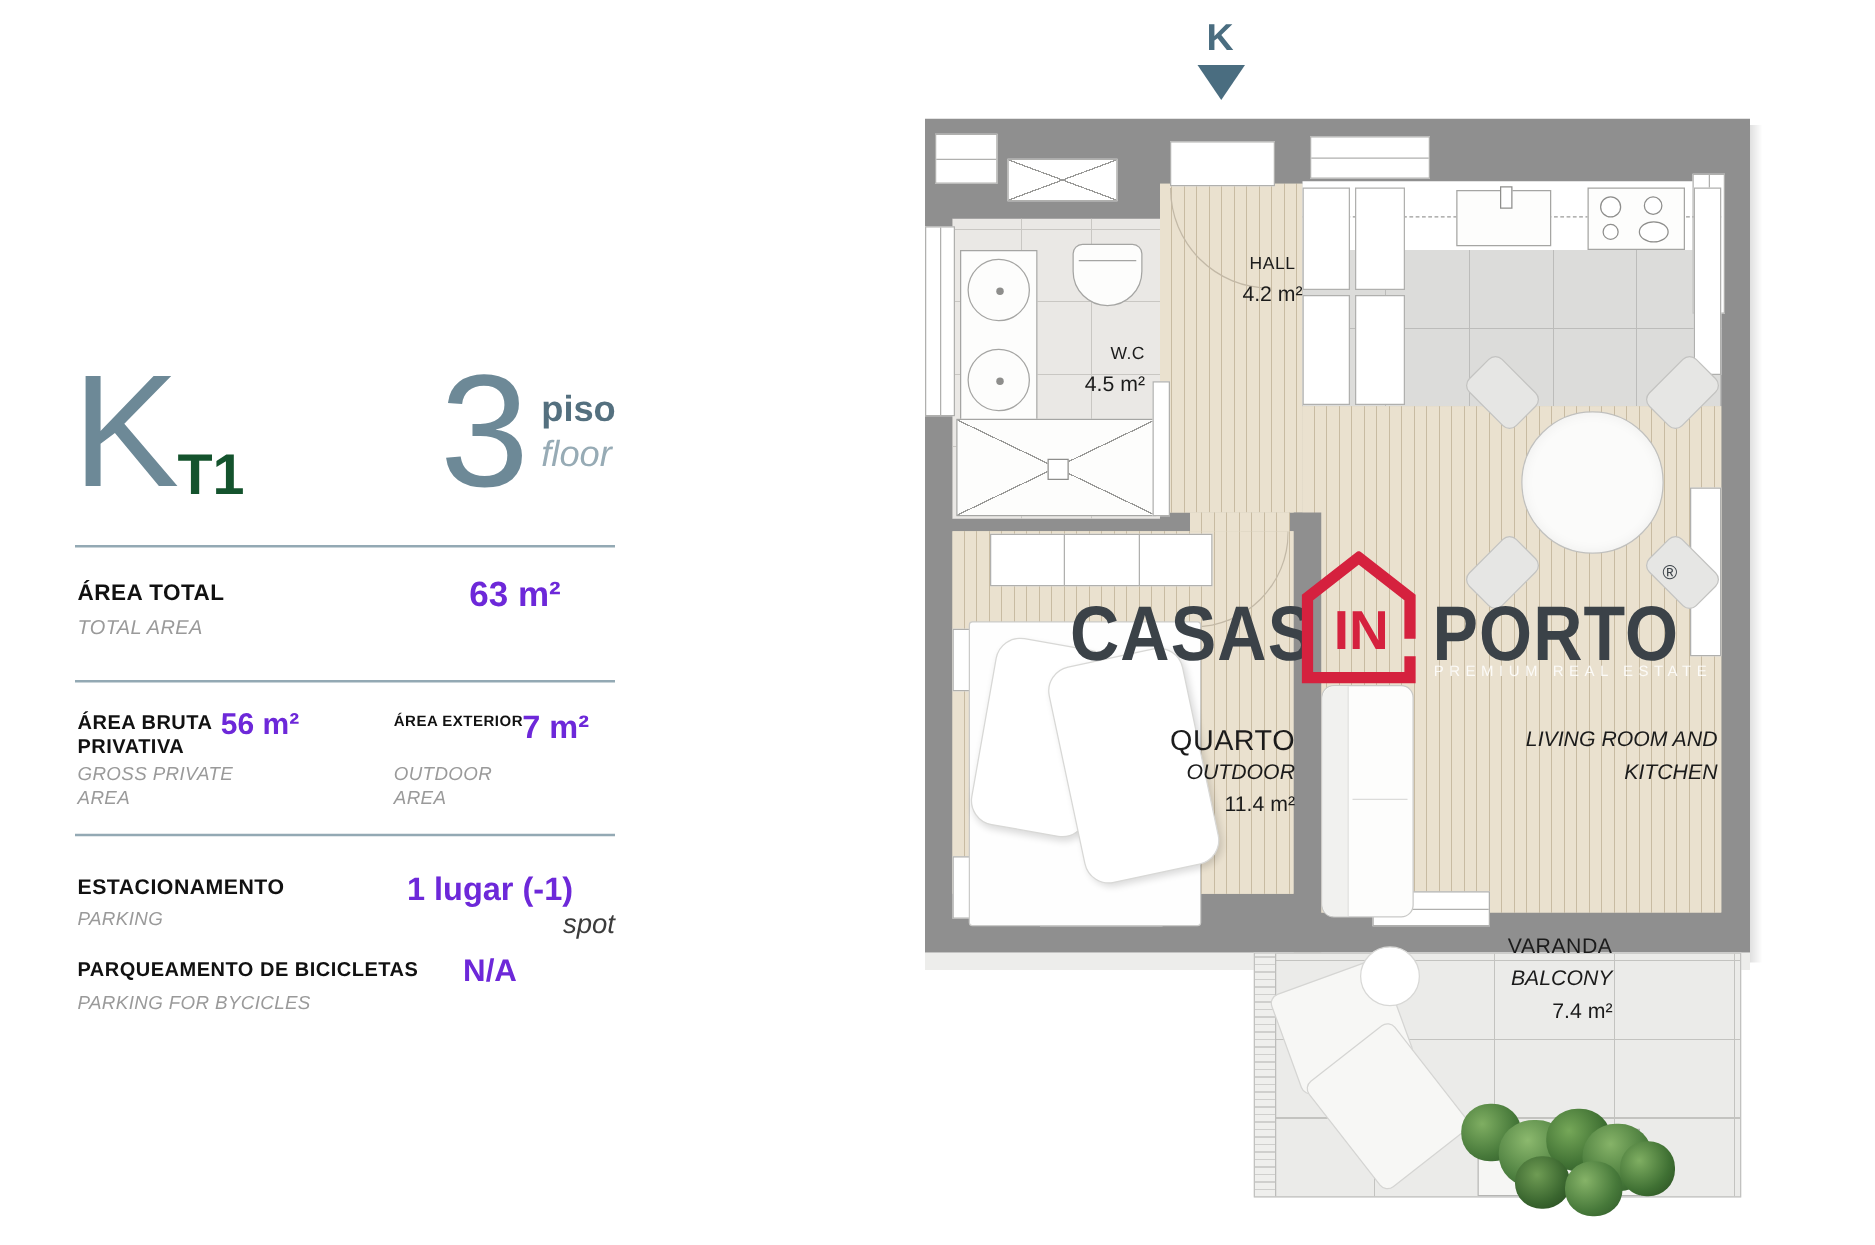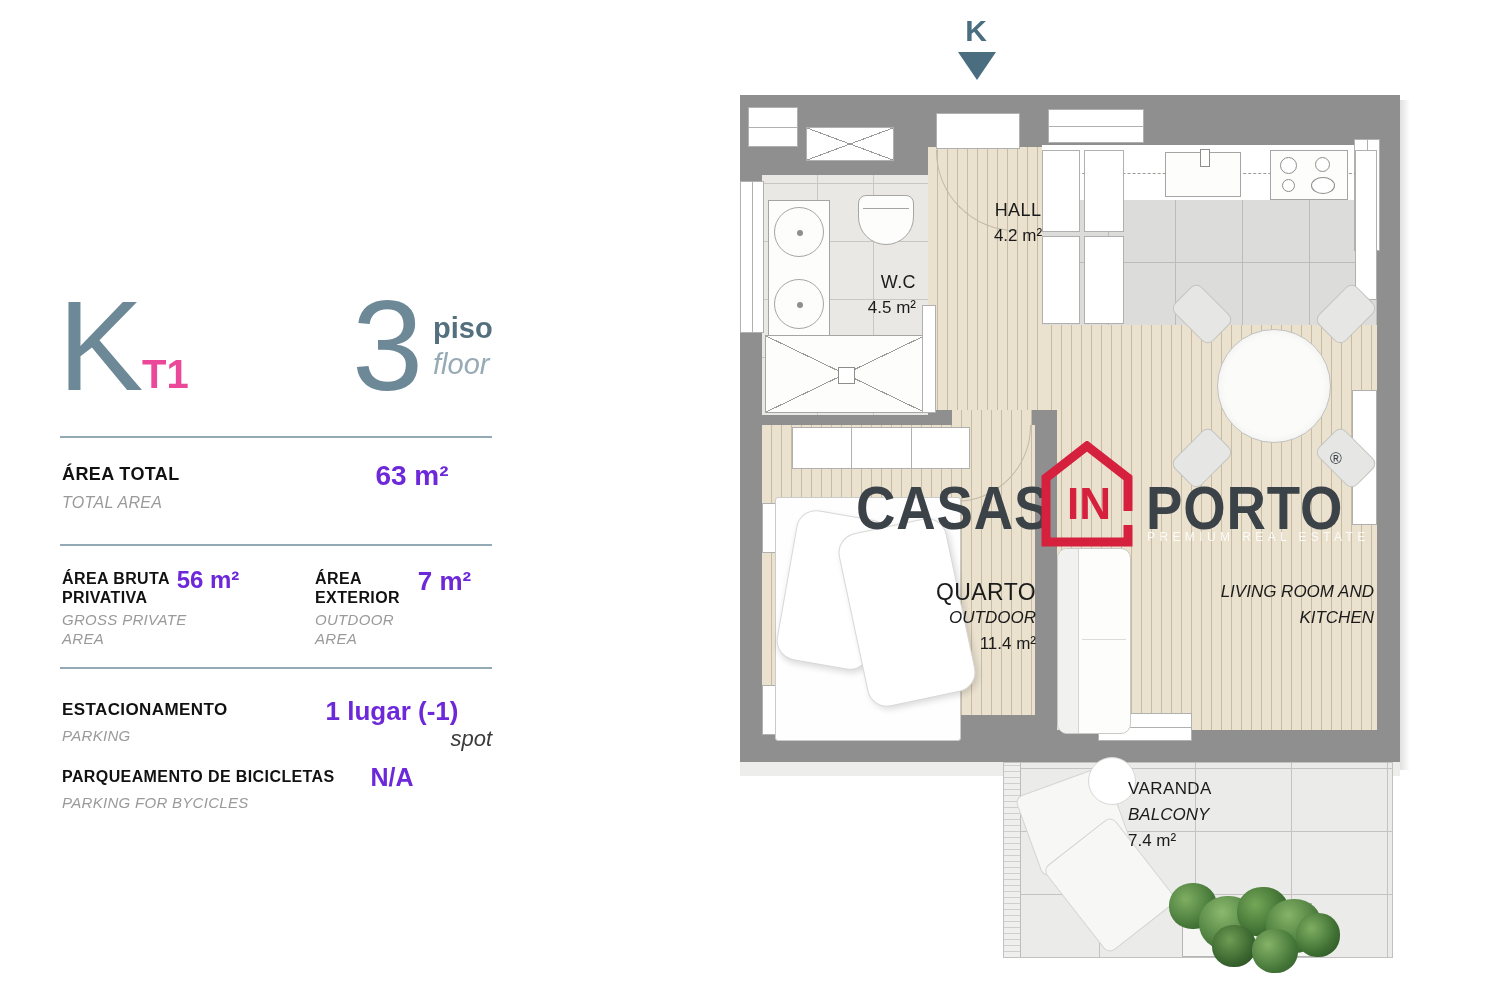--- a/index.html
+++ b/index.html
@@ -1,21 +1,21 @@
 <!DOCTYPE html>
 <html><head>
 <meta charset="utf-8">
 <style>
   html,body{margin:0;padding:0;background:#fff;}
   .page{position:relative;width:1500px;height:996px;background:#fff;overflow:hidden;
         font-family:"Liberation Sans", sans-serif;color:#1c1c1c;}
   .abs{position:absolute;}
   
   .big-letter{font-size:128px;line-height:1;color:#6d8997;font-weight:400;letter-spacing:-2px;}
-  .unit-type{font-size:40px;font-weight:bold;color:#ec4899;}
+  .unit-type{font-size:46px;font-weight:bold;color:#14532d;}
   .floor-pt{font-size:29px;font-weight:bold;color:#54707f;}
   .floor-en{font-size:29px;font-style:italic;color:#97abb5;}
   .rule{left:60px;width:432px;height:2px;background:#93a9b4;}
   .lbl{font-weight:bold;font-size:17px;letter-spacing:.4px;color:#111;line-height:1.18;}
   .sub{font-style:italic;font-size:15px;color:#9a9a9a;line-height:1.25;letter-spacing:.3px;}
   .val{font-weight:bold;font-size:27px;color:#6d28d9;text-align:center;}
   .val-sub{font-style:italic;font-size:22px;color:#3c3c3c;text-align:right;}
   
   .wall{background:#8f8f8f;}
   .wood{background-color:#e8dfcc;
@@ -28,21 +28,21 @@
                          repeating-linear-gradient(90deg,transparent 0 55px,#c9c7c3 55px 56px);}
   .tile-balc{background-color:#ebebe9;
         background-image:repeating-linear-gradient(0deg,transparent 0 62px,#c3c3c0 62px 63px),
                          repeating-linear-gradient(90deg,transparent 0 95px,#c3c3c0 95px 96px);}
   .white-box{background:#fff;border:1px solid #b0b0ae;box-sizing:border-box;}
   .fix{background:#fdfdfc;border:1px solid #a5a5a3;box-sizing:border-box;}
   .xhatch{background-image:
       linear-gradient(to top right,transparent calc(50% - .5px),#9a9a98 calc(50% - .5px) calc(50% + .5px),transparent calc(50% + .5px)),
       linear-gradient(to bottom right,transparent calc(50% - .5px),#9a9a98 calc(50% - .5px) calc(50% + .5px),transparent calc(50% + .5px));}
   .rlabel{z-index:60;color:#1b1b1b;}
-  .rlabel .l1{font-size:18px;letter-spacing:.4px;}
+  .rlabel .l1{font-size:14px;letter-spacing:.4px;}
   .rlabel .l2{font-size:17px;font-style:italic;}
   .rlabel .l3{font-size:17px;}
   .rlabel div{line-height:26px;}
   .chair{position:absolute;width:38px;height:54px;border-radius:8px;background:#e6e6e4;border:1px solid #c3c3c1;box-sizing:border-box;}
   .plant{position:absolute;border-radius:48%;}
   .pillow{position:absolute;background:#fff;border:1px solid #d8d8d6;border-radius:20px;
           box-shadow:2px 3px 6px rgba(0,0,0,.14);}
   .wm-word{font-weight:bold;font-size:62px;color:#3b4248;letter-spacing:1px;
            transform:scaleX(.88);transform-origin:left top;white-space:nowrap;z-index:70;}
   .burner{position:absolute;border:1px solid #8e8e8c;border-radius:50%;background:#fff;box-sizing:border-box;}
@@ -63,21 +63,21 @@
   <div class="abs rule" style="top:667px;"></div>
 
   <div class="abs lbl" style="left:62px;top:464px;font-size:18px;">ÁREA TOTAL</div>
   <div class="abs sub" style="left:62px;top:493px;font-size:16px;">TOTAL AREA</div>
   <div class="abs val" style="left:332px;top:460px;width:160px;font-size:28px;">63 m²</div>
 
   <div class="abs lbl" style="left:62px;top:570px;width:140px;font-size:16px;">ÁREA BRUTA PRIVATIVA</div>
   <div class="abs val" style="left:160px;top:566px;width:96px;font-size:24px;">56 m²</div>
   <div class="abs sub" style="left:62px;top:611px;width:160px;">GROSS PRIVATE AREA</div>
 
-  <div class="abs lbl" style="left:315px;top:570px;width:110px;font-size:16px;">ÁREA EXTERIOR</div>
+  <div class="abs lbl" style="left:315px;top:570px;width:110px;font-size:12px;">ÁREA EXTERIOR</div>
   <div class="abs val" style="left:397px;top:566px;width:95px;font-size:26px;">7 m²</div>
   <div class="abs sub" style="left:315px;top:611px;width:110px;">OUTDOOR AREA</div>
 
   <div class="abs lbl" style="left:62px;top:700px;">ESTACIONAMENTO</div>
   <div class="abs sub" style="left:62px;top:727px;font-style:italic;">PARKING</div>
   <div class="abs val" style="left:292px;top:696px;width:200px;font-size:26px;">1 lugar (-1)</div>
   <div class="abs val-sub" style="left:292px;top:726px;width:200px;">spot</div>
 
   <div class="abs lbl" style="left:62px;top:768px;font-size:16px;">PARQUEAMENTO DE BICICLETAS</div>
   <div class="abs sub" style="left:62px;top:794px;">PARKING FOR BYCICLES</div>
@@ -203,21 +203,21 @@
     <div class="l3">4.5 m²</div>
   </div>
   <div class="abs rlabel" style="left:884px;top:579px;width:152px;text-align:right;">
     <div class="l1" style="font-size:23px;">QUARTO</div>
     <div class="l2">OUTDOOR</div>
     <div class="l3">11.4 m²</div>
   </div>
   <div class="abs rlabel" style="left:1142px;top:579px;width:232px;text-align:right;">
     <div class="l2">LIVING ROOM AND KITCHEN</div>
   </div>
-  <div class="abs rlabel" style="left:1128px;top:744px;width:162px;margin-top:32px;">
+  <div class="abs rlabel" style="left:1128px;top:744px;width:162px;text-align:right;">
     <div class="l1" style="font-size:17px;">VARANDA</div>
     <div class="l2">BALCONY</div>
     <div class="l3">7.4 m²</div>
   </div>
 
   <div class="abs wm-word" style="left:856px;top:472px;">CASAS</div>
   <svg class="abs" style="left:1036px;top:441px;z-index:70;" width="104" height="108" viewBox="0 0 104 108">
     <polyline points="84,101 10,101 10,37 51,5 92,37 92,70" fill="none" stroke="#d5213e" stroke-width="9"></polyline>
     <polyline points="92,84 92,101 84,101" fill="none" stroke="#d5213e" stroke-width="9"></polyline>
     <text x="53" y="78" text-anchor="middle" font-size="44" font-weight="bold" fill="#d5213e" font-family="Liberation Sans, sans-serif">IN</text>

